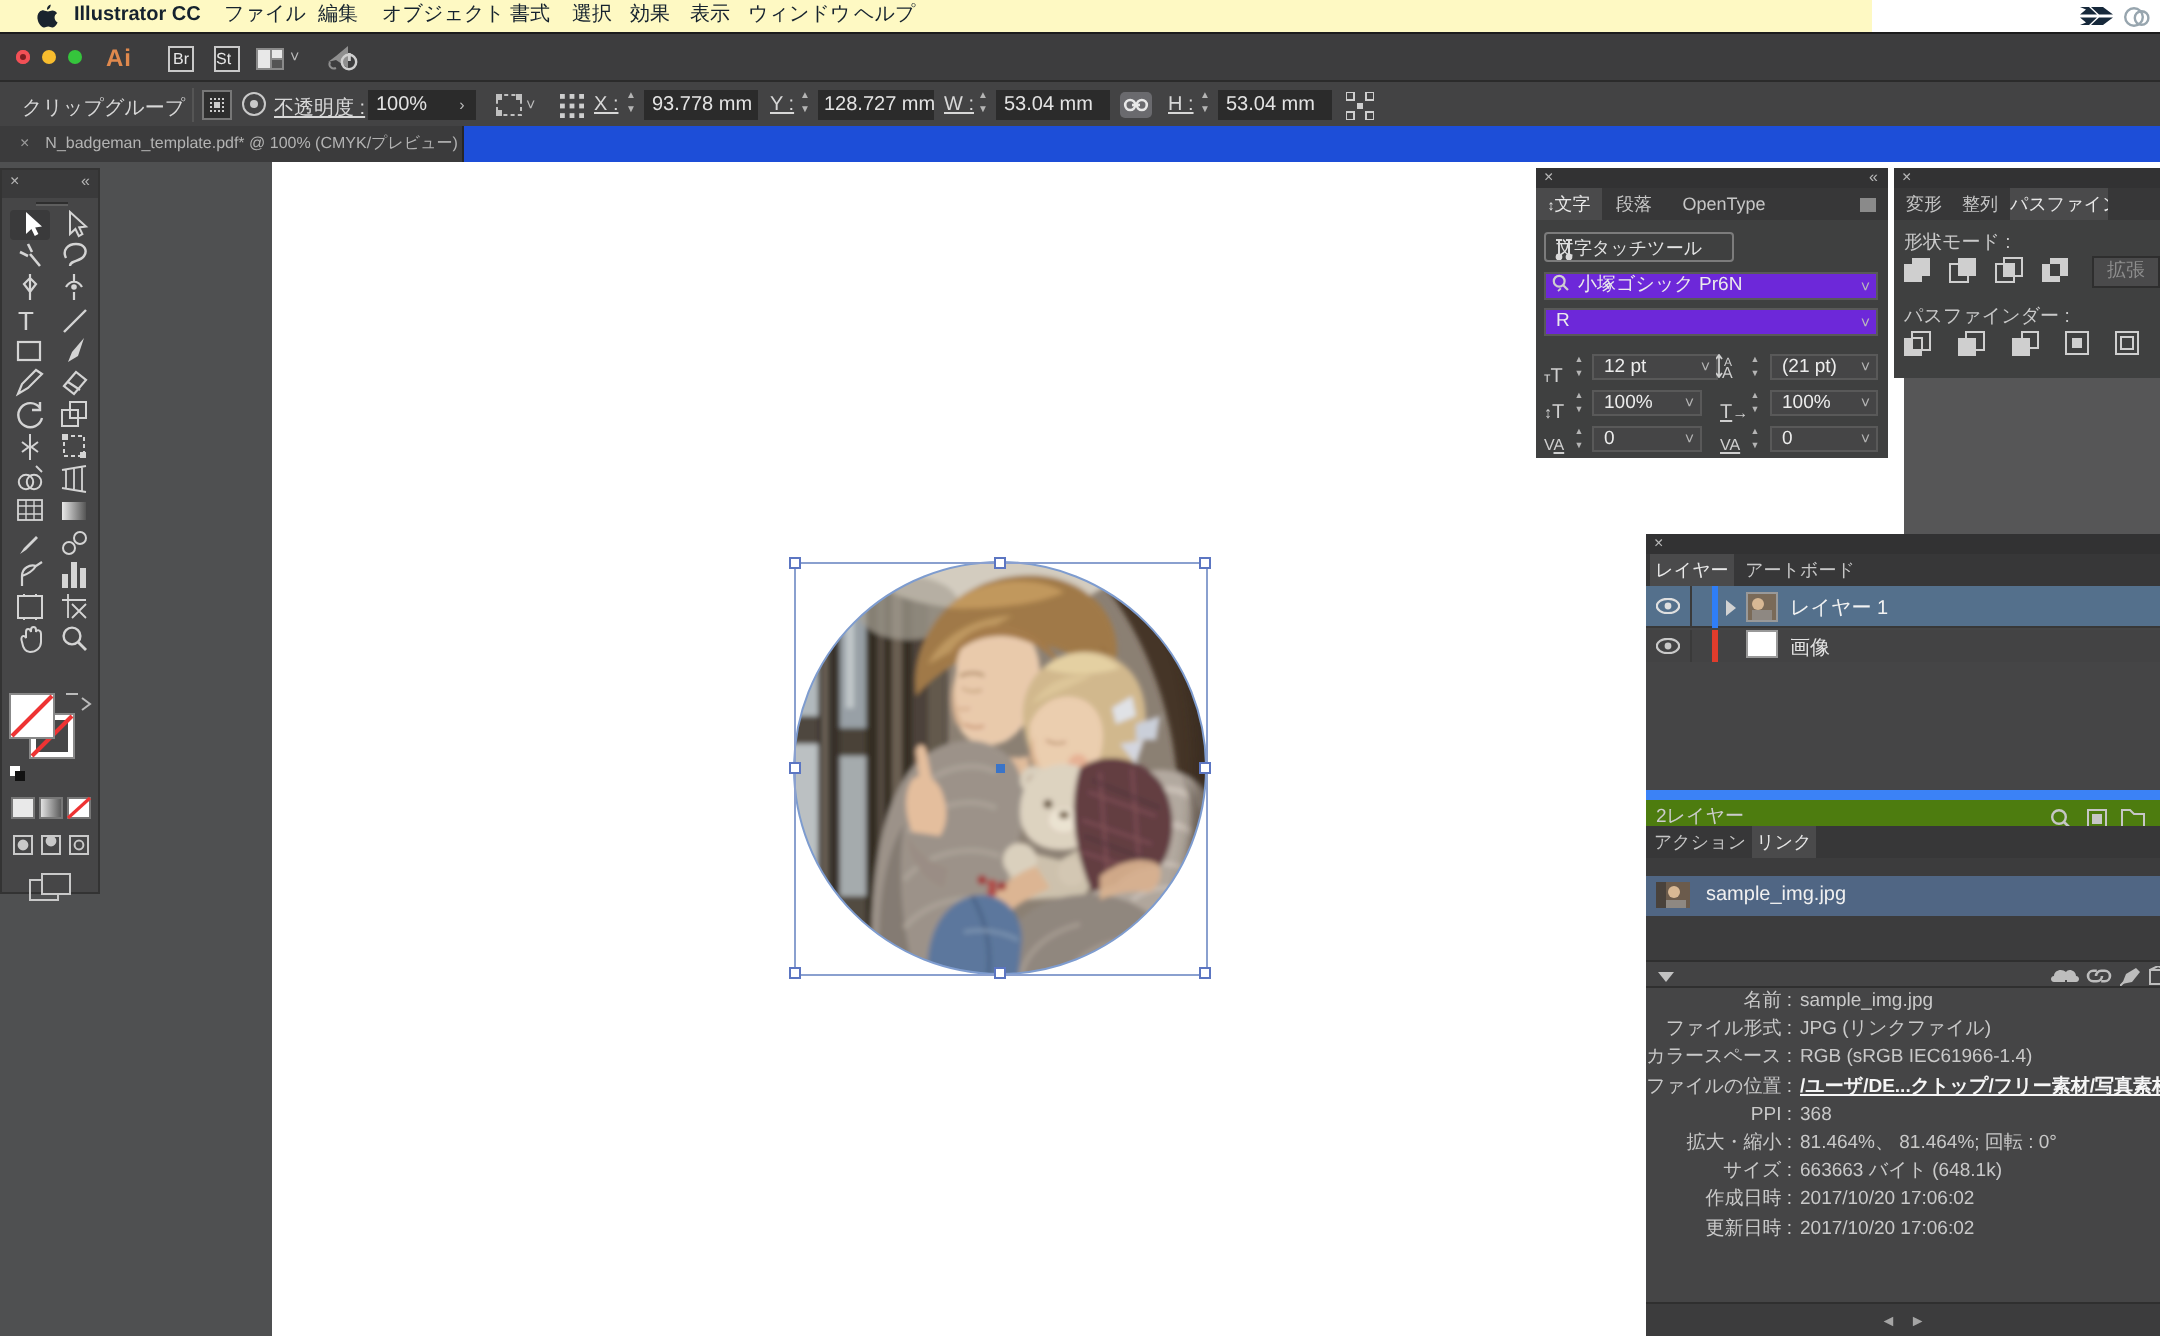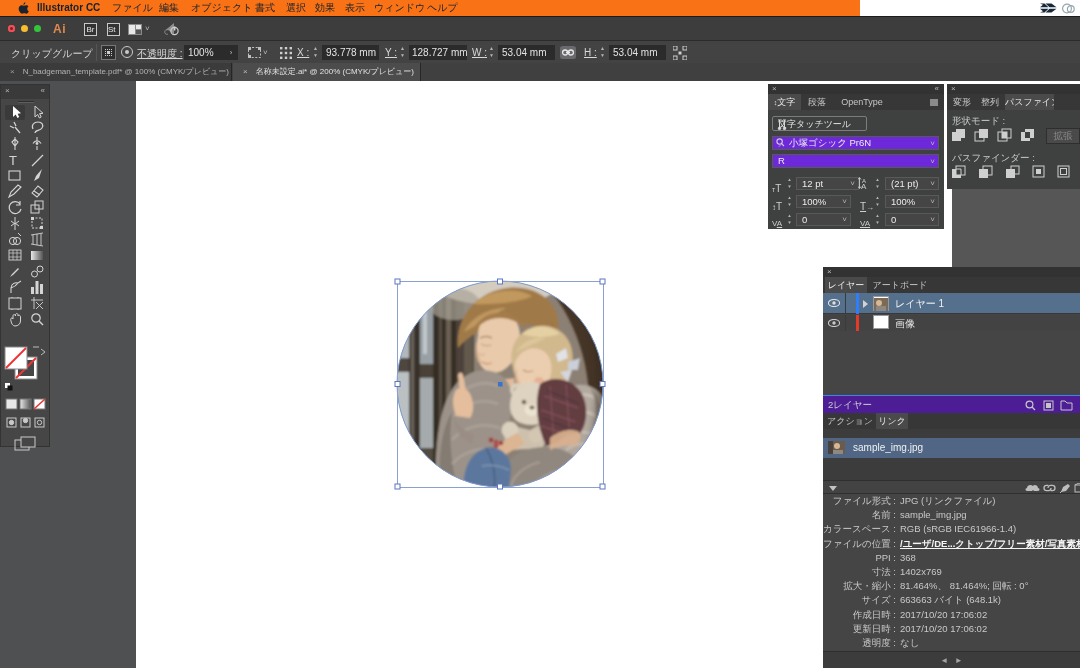--- a/index.html
+++ b/index.html
@@ -1,31 +1,31 @@
 <!DOCTYPE html>
 <html><head><meta charset="utf-8">
 <style>
 *{margin:0;padding:0;box-sizing:border-box}
 html,body{width:1080px;height:668px;overflow:hidden}
 body{position:relative;font-family:"Liberation Sans",sans-serif;background:#fff;-webkit-font-smoothing:antialiased}
 .abs{position:absolute}
 
-#menubar{left:0;top:0;width:860px;height:16px;background:#f97316;color:#15222e;font-size:10px;line-height:16px}
+#menubar{left:0;top:0;width:936px;height:16px;background:#fef9c3;color:#15222e;font-size:10px;line-height:16px}
 #menubar .mi{position:absolute;top:0;white-space:nowrap}
 
 #titlebar{left:0;top:16px;width:1080px;height:24px;background:#3d3d3e;border-top:1px solid #1c1c1c}
 .tl{position:absolute;top:8px;width:7px;height:7px;border-radius:50%}
 
 #controlbar{left:0;top:40px;width:1080px;height:23px;background:#434344;border-top:1px solid #2b2b2b;color:#d8d8d8;font-size:10px}
 .cb-lbl{position:absolute;top:6px;white-space:nowrap}
 .cb-box{position:absolute;top:4px;height:15px;background:#2b2b2b;color:#e3e3e3;font-size:10px;line-height:15px;padding-left:4px;white-space:nowrap;overflow:hidden}
 .ul{text-decoration:underline}
 .stepper{position:absolute;top:4px;width:7px;height:15px;color:#b5b5b5;font-size:5px;line-height:7px;text-align:center}
 
-#tabbar{left:0;top:63px;width:1080px;height:18px;background:#404040}
+#tabbar{left:0;top:63px;width:1080px;height:18px;background:#1d4ed8}
 .dtab{position:absolute;top:0;height:18px;font-size:8px;line-height:18px;white-space:nowrap;overflow:hidden}
 
 #main{left:0;top:81px;width:1080px;height:587px;background:#fff}
 #leftstrip{left:0;top:81px;width:136px;height:587px;background:#4f5051}
 
 .panel{position:absolute;background:#3f4040}
 .phead{position:absolute;left:0;top:0;width:100%;height:10px;background:#323233}
 .px{position:absolute;left:4px;top:1px;color:#b9b9b9;font-size:8px;line-height:8px}
 .ptabs{position:absolute;left:0;top:10px;width:100%;height:16px;background:#373738}
 .ptab{position:absolute;top:0;height:16px;color:#c6c6c6;font-size:9px;line-height:16px;text-align:center;white-space:nowrap}
@@ -150,21 +150,20 @@
         <rect x="0" y="0" width="4" height="4" fill="none" stroke="#cfcfcf"></rect>
         <rect x="10" y="0" width="4" height="4" fill="none" stroke="#cfcfcf"></rect>
         <rect x="0" y="10" width="4" height="4" fill="none" stroke="#cfcfcf"></rect>
         <rect x="10" y="10" width="4" height="4" fill="none" stroke="#cfcfcf"></rect>
         <rect x="5.5" y="5.5" width="3" height="3"></rect>
       </g>
     </svg>
 </div>
 <div class="abs" id="tabbar">
  <div class="dtab" style="left:0;width:232px;background:#3b3b3c;color:#b3b3b3;border-right:1px solid #262626"><span style="margin-left:10px;margin-right:8px;color:#9a9a9a">×</span>N_badgeman_template.pdf* @ 100% (CMYK/プレビュー)</div>
- <div class="dtab" style="left:233px;width:188px;background:#4c4c4d;color:#e0e0e0;border-right:1px solid #262626"><span style="margin-left:10px;margin-right:8px;color:#bbb">×</span>名称未設定.ai* @ 200% (CMYK/プレビュー)</div>
 </div>
 <div class="abs" id="main"></div>
 <div class="abs" id="leftstrip"></div>
 <div class="abs" id="toolpanel" style="left:0;top:84px;width:50px;height:363px;background:#464647;border:1px solid #333">
  <div style="position:absolute;left:0;top:0;width:100%;height:14px;background:#3a3a3b">
   <div style="position:absolute;left:4px;top:2px;color:#b5b5b5;font-size:8px;line-height:8px">×</div>
   <div style="position:absolute;right:4px;top:2px;color:#b5b5b5;font-size:8px;line-height:8px">«</div>
  </div>
  <div style="position:absolute;left:17px;top:16px;width:16px;height:2px;border-top:1px solid #2e2e2e;border-bottom:1px solid #5e5e5e"></div>
  <svg style="position:absolute;left:0;top:20px" width="50" height="356" viewBox="0 0 50 356" id="toolsvg">
@@ -613,21 +612,21 @@
   <svg style="position:absolute;left:5px;top:4px" width="12" height="8" viewBox="0 0 12 8">
         <ellipse cx="6" cy="4" rx="5.6" ry="3.6" fill="none" stroke="#c9c9c9" stroke-width="1.1"></ellipse>
         <circle cx="6" cy="4" r="1.7" fill="#c9c9c9"></circle>
       </svg>
   <div style="position:absolute;left:22px;top:0;width:1px;height:16px;background:#3a3a3a"></div>
   <div style="position:absolute;left:33px;top:0;width:3px;height:16px;background:#e03c2c"></div>
   <div style="position:absolute;left:50px;top:0px;width:16px;height:14px;background:#fff;border:1px solid #999"></div>
   <div style="position:absolute;left:72px;top:2px;color:#e3e3e3;font-size:10px">画像</div>
  </div>
 
- <div style="position:absolute;left:0;top:128px;width:100%;height:18px;background:#4c1d95;border-top:1px solid #3b82f6;color:#cccccc;font-size:9.5px;line-height:18px">
+ <div style="position:absolute;left:0;top:128px;width:100%;height:18px;background:#4d7c0f;border-top:5px solid #3b82f6;color:#cccccc;font-size:9.5px;line-height:18px">
   <span style="margin-left:5px">2レイヤー</span>
   <svg style="position:absolute;right:44px;top:4px" width="11" height="11" viewBox="0 0 11 11">
         <circle cx="4.5" cy="4.5" r="3.4" fill="none" stroke="#c6c6c6" stroke-width="1.2"></circle>
         <path d="M7 7 L10 10" stroke="#c6c6c6" stroke-width="1.3"></path>
       </svg>
   <svg style="position:absolute;right:26px;top:4px" width="11" height="11" viewBox="0 0 11 11">
         <rect x="1" y="1" width="9" height="9" fill="none" stroke="#c6c6c6"></rect>
         <rect x="3" y="3" width="5" height="5" fill="#c6c6c6"></rect>
       </svg>
   <svg style="position:absolute;right:7px;top:4px" width="13" height="11" viewBox="0 0 13 11">
@@ -668,26 +667,24 @@
         <path d="M1 9 L3 4 L8 1 L10 3 L6 8 Z" fill="#bdbdbd"></path>
         <path d="M0 10 L2 8" stroke="#bdbdbd"></path>
       </svg>
   <svg style="position:absolute;right:-4px;top:2px" width="10" height="10" viewBox="0 0 10 10">
         <rect x="1" y="2" width="8" height="7" fill="none" stroke="#bdbdbd"></rect>
         <path d="M1 2 L5 0 L9 2" fill="none" stroke="#bdbdbd"></path>
       </svg>
  </div>
 
  <div id="linkdetails" style="position:absolute;left:0;top:227px;width:100%;height:156px;color:#c9c9c9;font-size:9.5px">
+  <div class="dl"><span class="dlab">名前 :</span><span class="dval">sample_img.jpg</span></div>
   <div class="dl"><span class="dlab">ファイル形式 :</span><span class="dval">JPG (リンクファイル)</span></div>
-  <div class="dl"><span class="dlab">名前 :</span><span class="dval">sample_img.jpg</span></div>
   <div class="dl"><span class="dlab">カラースペース :</span><span class="dval">RGB (sRGB IEC61966-1.4)</span></div>
   <div class="dl"><span class="dlab">ファイルの位置 :</span><span class="dval" style="color:#f5f5f5;font-weight:bold;text-decoration:underline">/ユーザ/DE...クトップ/フリー素材/写真素材/adol</span></div>
   <div class="dl"><span class="dlab">PPI :</span><span class="dval">368</span></div>
-  <div class="dl"><span class="dlab">寸法 :</span><span class="dval">1402x769</span></div>
   <div class="dl"><span class="dlab">拡大・縮小 :</span><span class="dval">81.464%、 81.464%; 回転 : 0°</span></div>
   <div class="dl"><span class="dlab">サイズ :</span><span class="dval">663663 バイト (648.1k)</span></div>
   <div class="dl"><span class="dlab">作成日時 :</span><span class="dval">2017/10/20 17:06:02</span></div>
   <div class="dl"><span class="dlab">更新日時 :</span><span class="dval">2017/10/20 17:06:02</span></div>
-  <div class="dl"><span class="dlab">透明度 :</span><span class="dval">なし</span></div>
  </div>
  <div style="position:absolute;left:0;bottom:0;width:100%;height:17px;background:#3c3c3d;border-top:1px solid #2f2f2f;color:#a5a5a5;text-align:center;font-size:8px;line-height:17px">◄&nbsp;&nbsp;&nbsp;►</div>
 </div>
 
 </body></html>

